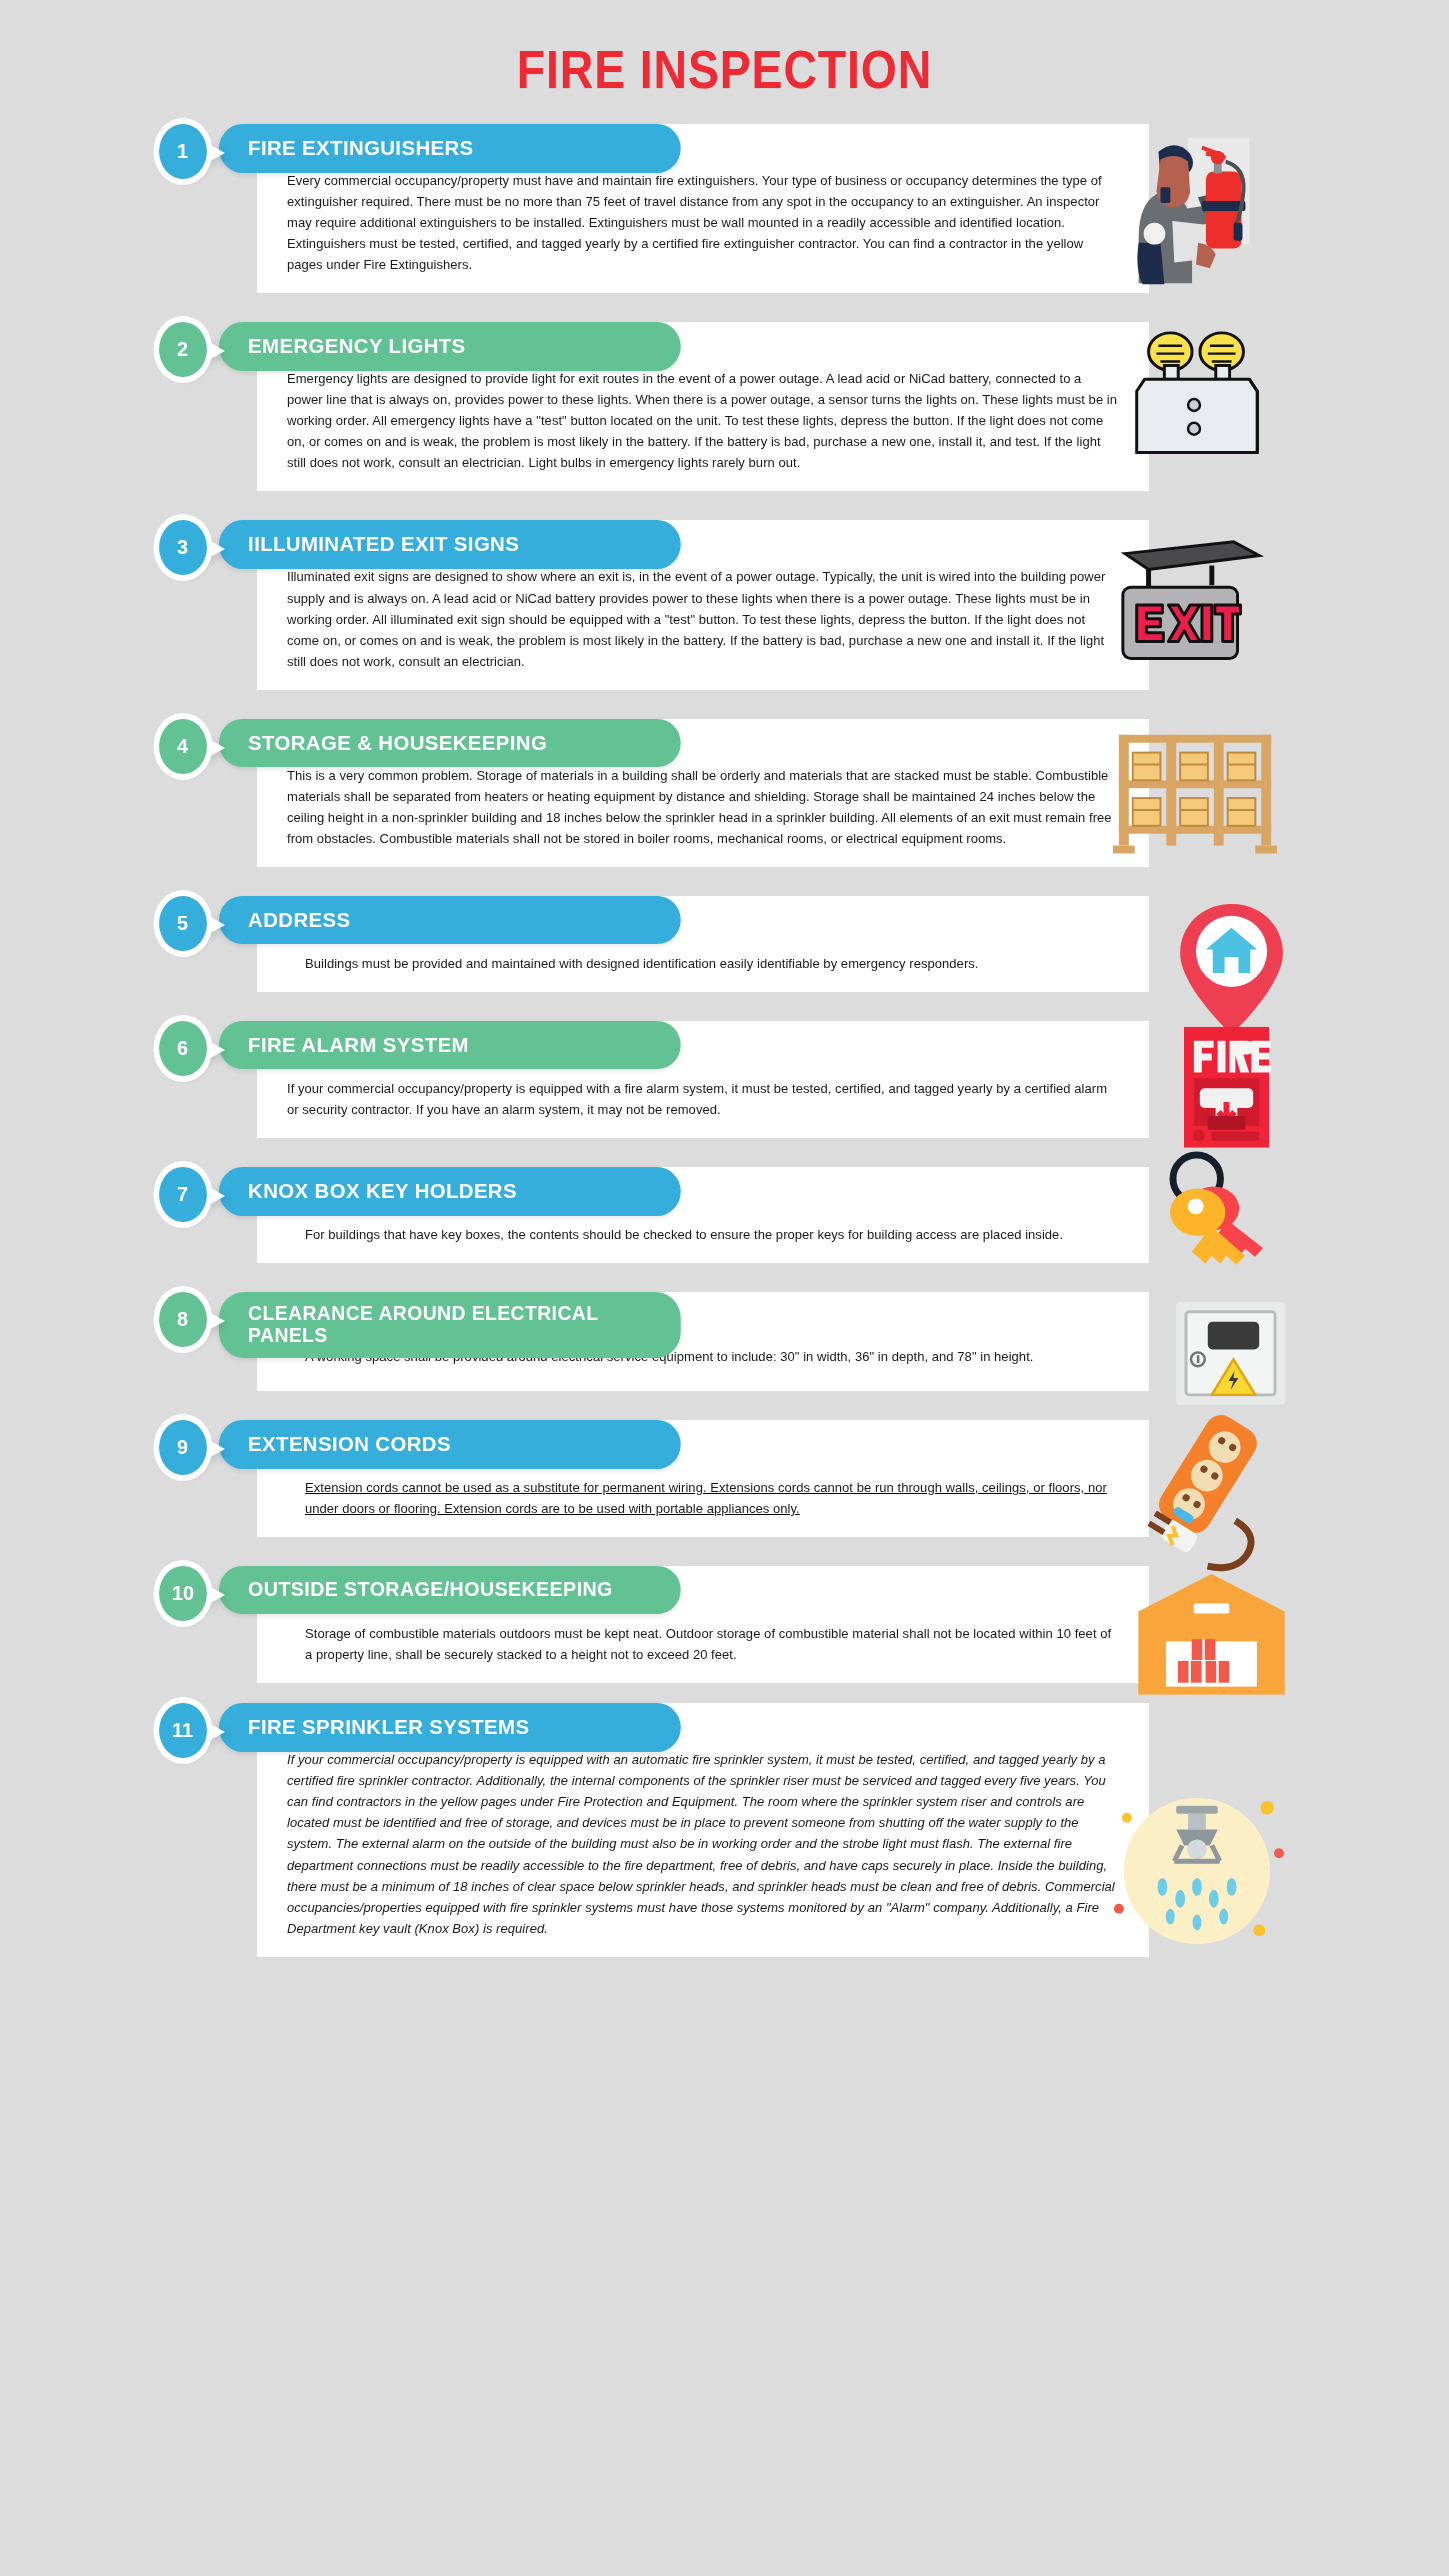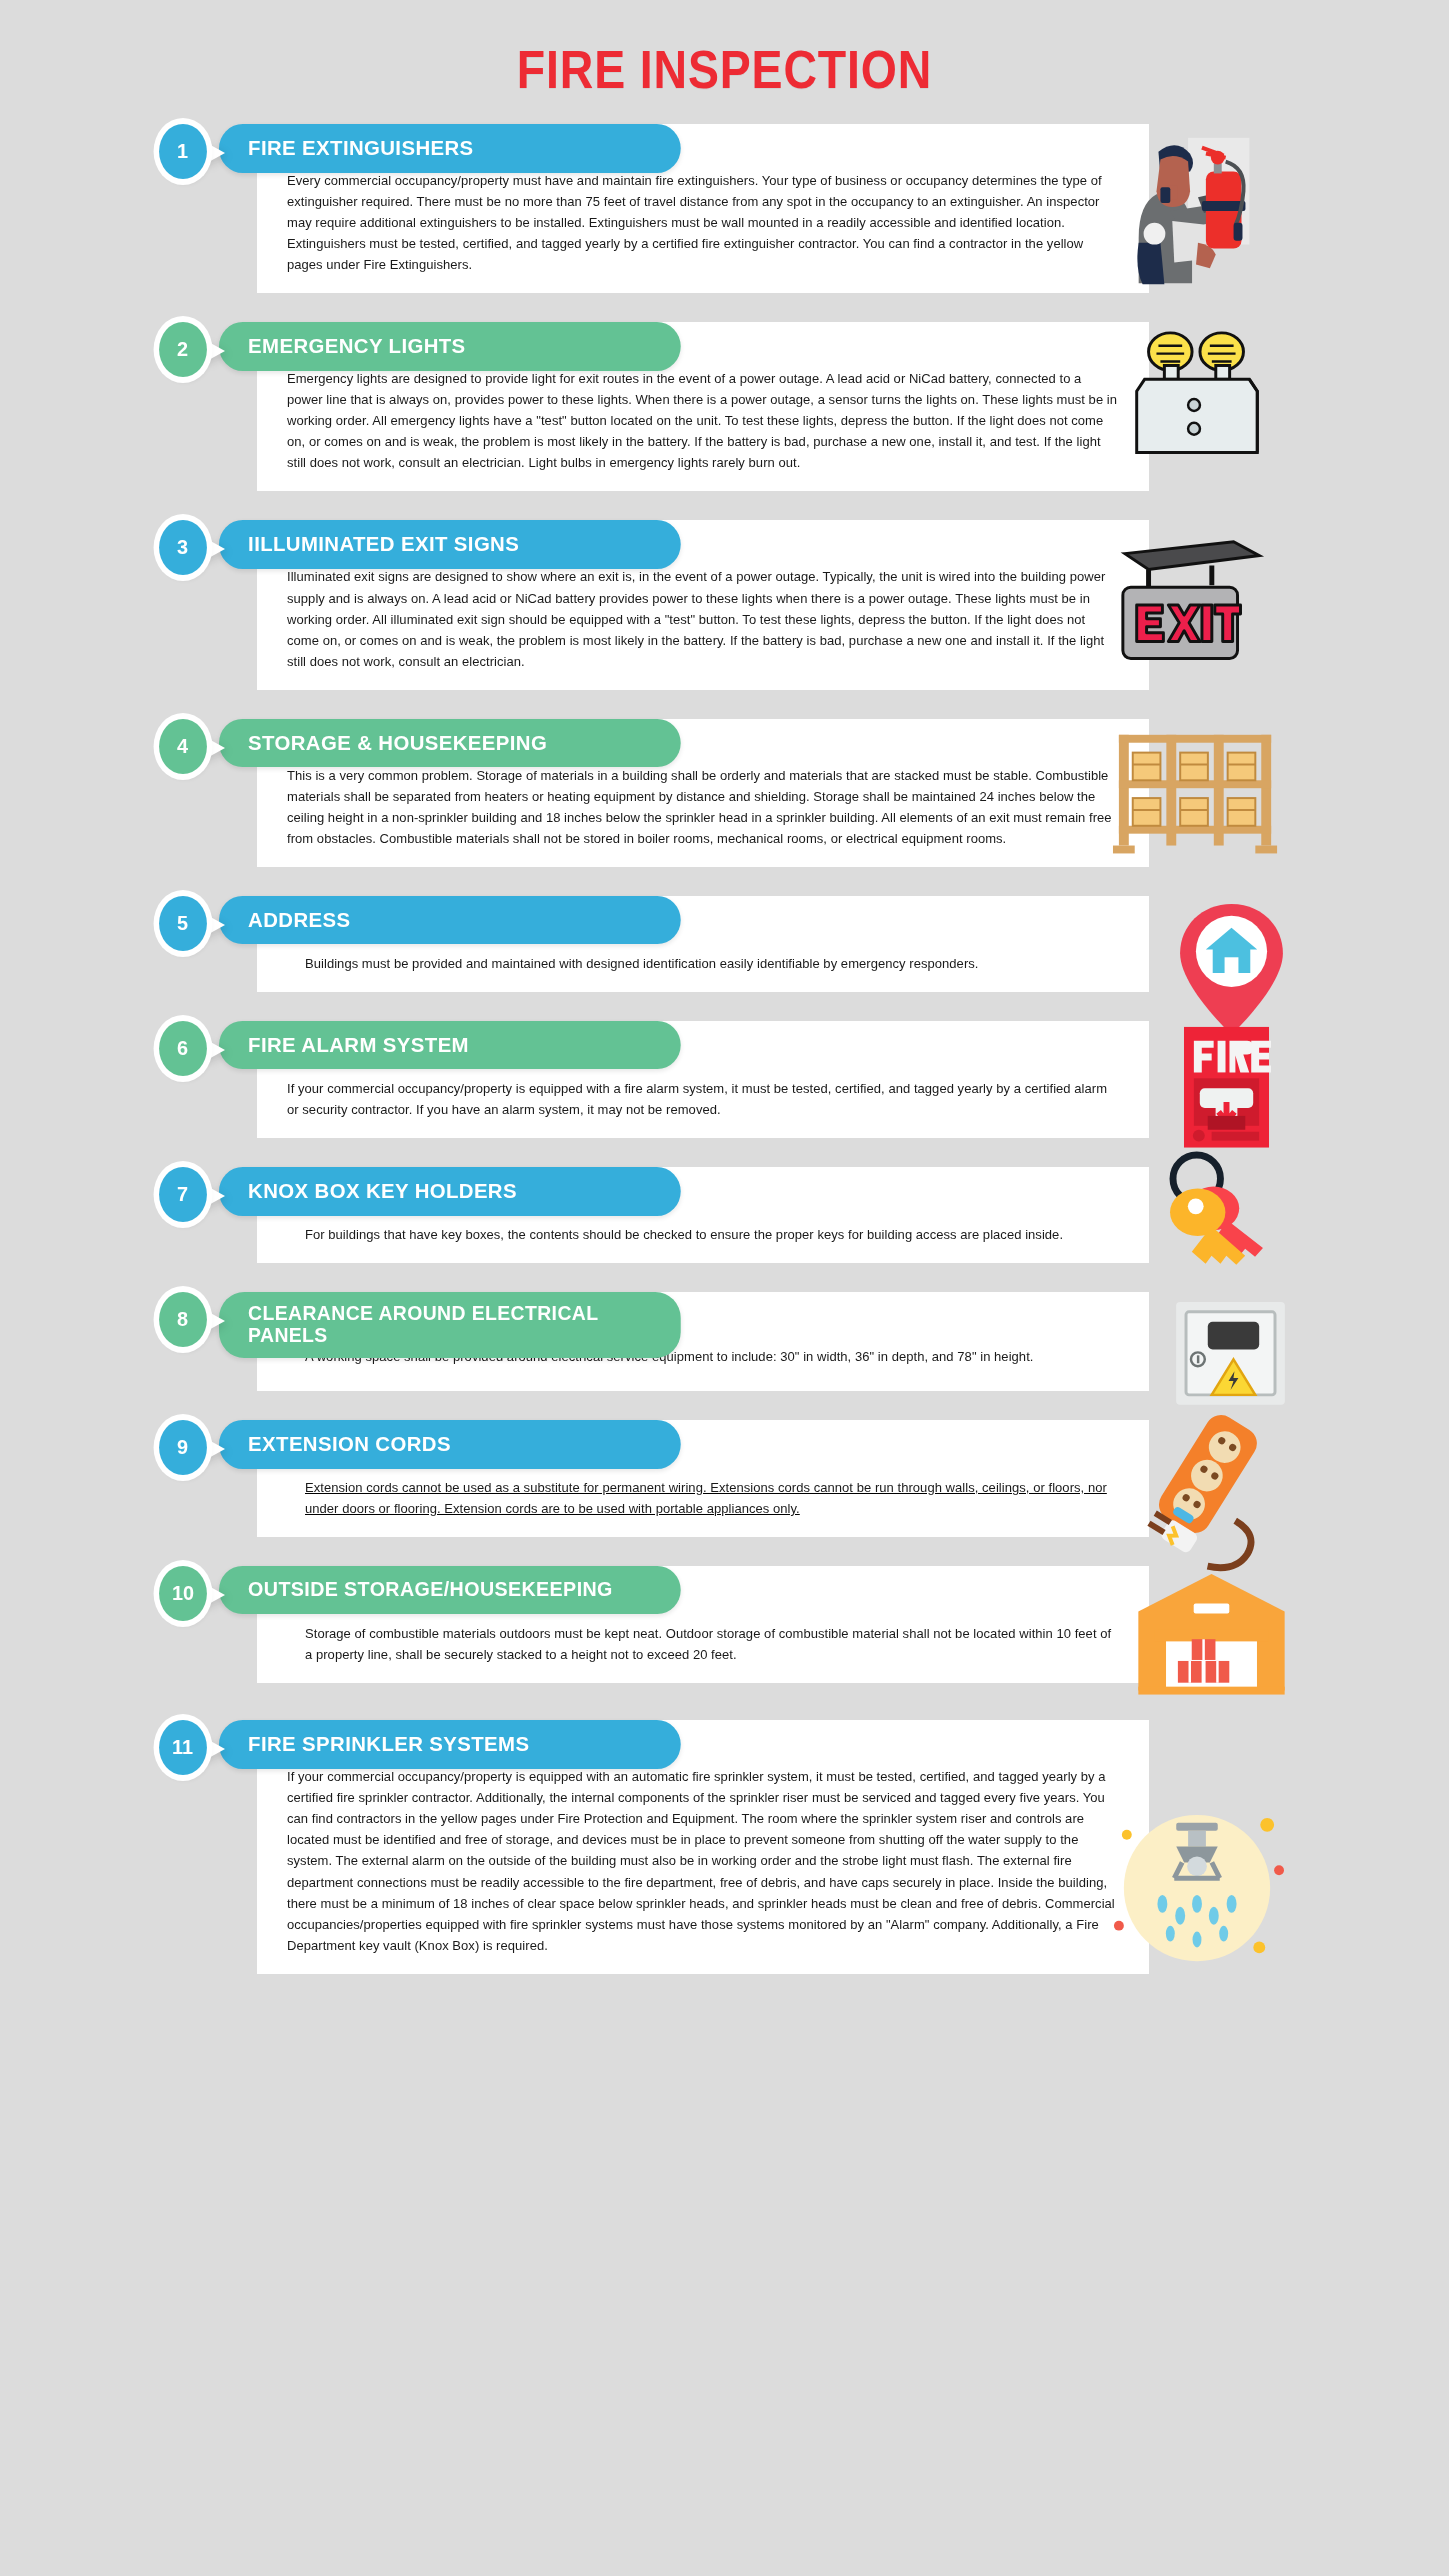--- a/index.html
+++ b/index.html
@@ -428,28 +428,28 @@
           </g>
           <g stroke="#ffffff" stroke-width="2.5">
             <path d="M58 92 v22 M86 92 v22 M72 70 v21"></path>
           </g>
           <rect x="6" y="118" width="148" height="8" fill="#f9a53b"></rect>
         </svg>
       </div>
     </div>
   </div>
 
-  <div class="section" style="margin-top:37px; padding-bottom:40px;">
+  <div class="section" style="margin-top:20px; padding-bottom:40px;">
     <div class="sec-inner">
       <div class="bubble blue">
           <span>11</span>
         </div>
       <div class="connector"></div>
       <div class="pill blue">FIRE SPRINKLER SYSTEMS</div>
-      <div class="card" style="min-height:228px;">
+      <div class="card" style="min-height:228px;font-style:italic;">
         <p class="body-text">If your commercial occupancy/property is equipped with an automatic fire sprinkler system, it must be tested, certified, and tagged yearly by a certified fire sprinkler contractor. Additionally, the internal components of the sprinkler riser must be serviced and tagged every five years. You can find contractors in the yellow pages under Fire Protection and Equipment. The room where the sprinkler system riser and controls are located must be identified and free of storage, and devices must be in place to prevent someone from shutting off the water supply to the system. The external alarm on the outside of the building must also be in working order and the strobe light must flash. The external fire department connections must be readily accessible to the fire department, free of debris, and have caps securely in place. Inside the building, there must be a minimum of 18 inches of clear space below sprinkler heads, and sprinkler heads must be clean and free of debris. Commercial occupancies/properties equipped with fire sprinkler systems must have those systems monitored by an "Alarm" company. Additionally, a Fire Department key vault (Knox Box) is required.</p>
       </div>
       <div class="illo" style="width:188px; top:89px;">
         <svg viewBox="0 0 190 175" width="188" height="173">
           <circle cx="95" cy="80" r="74" fill="#fcefc6"></circle>
           <circle cx="166" cy="16" r="7" fill="#fcc22c"></circle>
           <circle cx="24" cy="26" r="5" fill="#fcc22c"></circle>
           <circle cx="178" cy="62" r="5" fill="#f05a4a"></circle>
           <circle cx="16" cy="118" r="5" fill="#f05a4a"></circle>
           <circle cx="158" cy="140" r="6" fill="#fcc22c"></circle>

